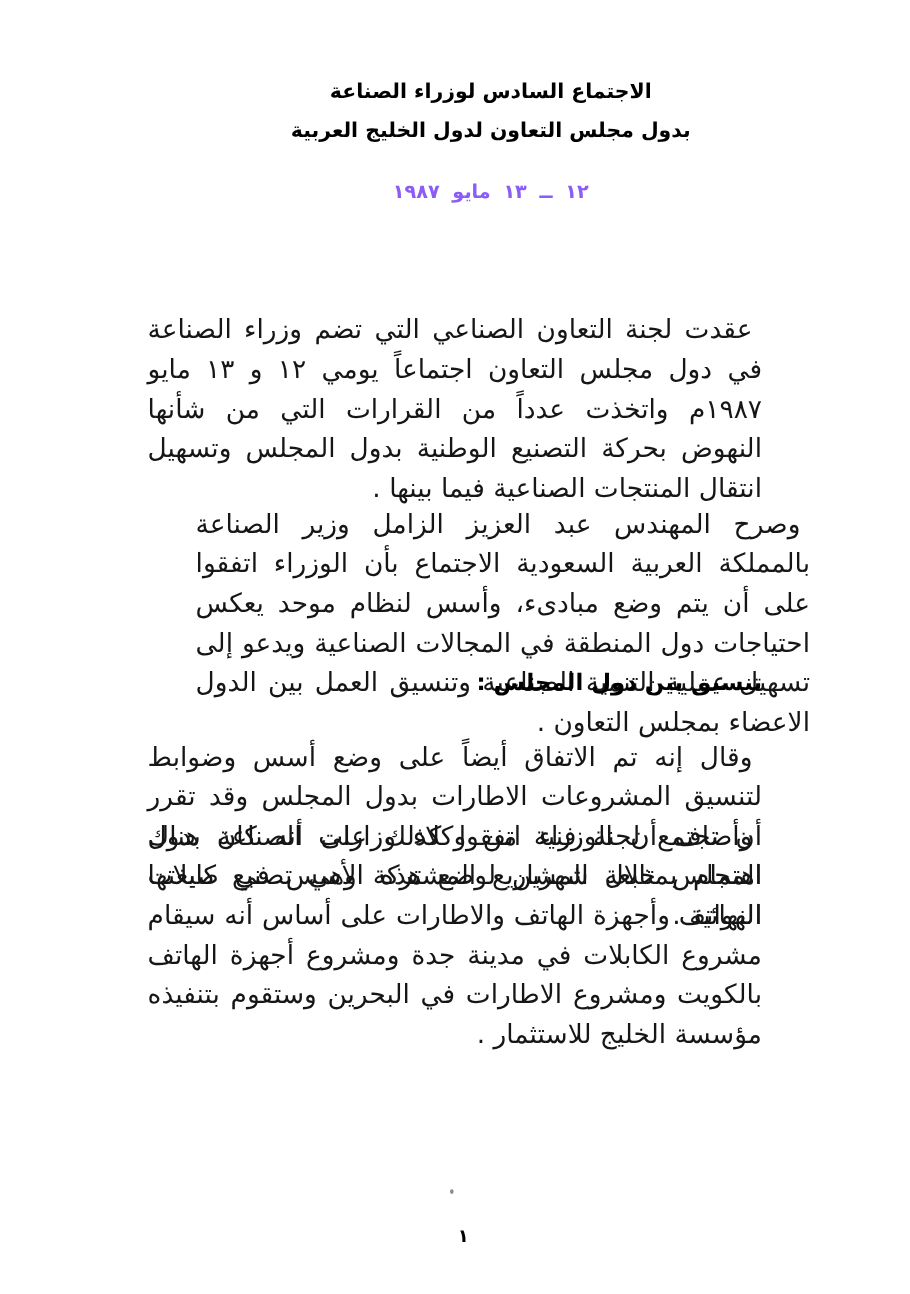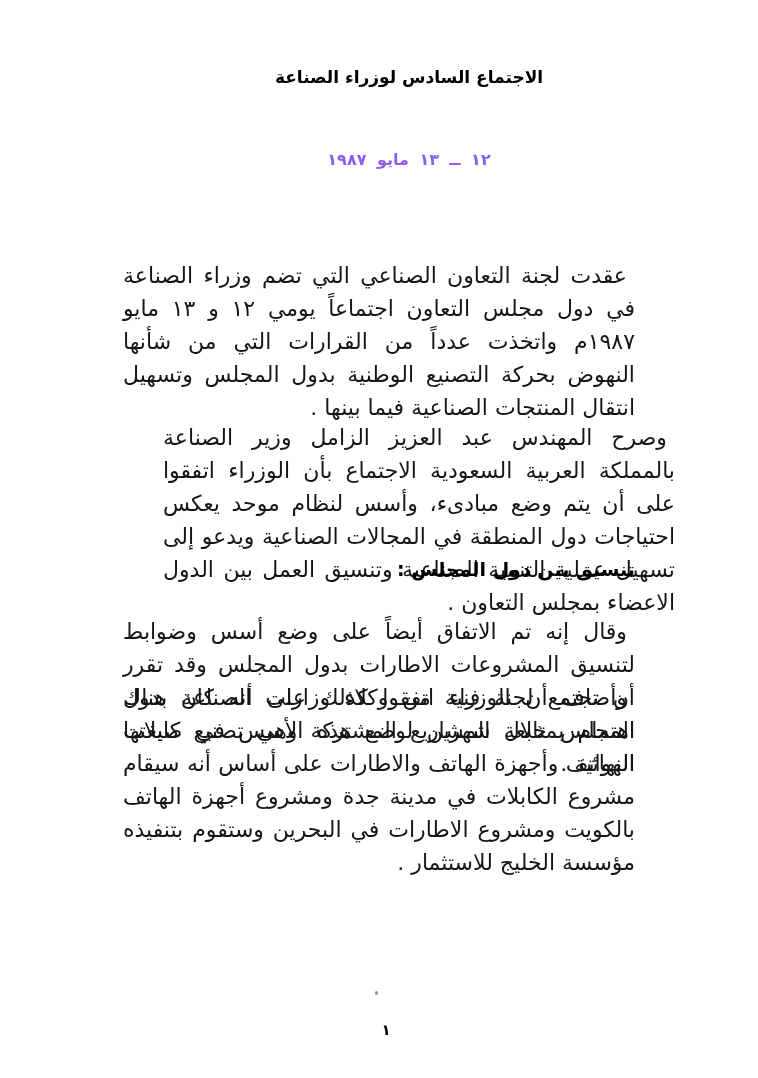--- a/index.html
+++ b/index.html
@@ -94,20 +94,21 @@
     color: #000000;
   }
 </style>
 </head>
 <body>
 
 <div class="page">
 
   <div class="abs title-line title-1">الاجتماع السادس لوزراء الصناعة</div>
 
+  <div class="abs title-line title-2">بدول مجلس التعاون لدول الخليج العربية</div>
 
   <div class="abs date-line">١٢ ــ ١٣ مايو ١٩٨٧</div>
 
   <p class="abs para para-1">عقدت لجنة التعاون الصناعي التي تضم وزراء الصناعة في دول مجلس التعاون اجتماعاً يومي ١٢ و ١٣ مايو ١٩٨٧م واتخذت عدداً من القرارات التي من شأنها النهوض بحركة التصنيع الوطنية بدول المجلس وتسهيل انتقال المنتجات الصناعية فيما بينها .</p>
 
   <p class="abs para para-2">وصرح المهندس عبد العزيز الزامل وزير الصناعة بالمملكة العربية السعودية الاجتماع بأن الوزراء اتفقوا على أن يتم وضع مبادىء، وأسس لنظام موحد يعكس احتياجات دول المنطقة في المجالات الصناعية ويدعو إلى تسهيل عملية التنمية الصناعية وتنسيق العمل بين الدول الاعضاء بمجلس التعاون .</p>
 
   <h2 class="abs section-heading">تنسيق بين دول المجلس :</h2>
 
   <p class="abs para para-3">وقال إنه تم الاتفاق أيضاً على وضع أسس وضوابط لتنسيق المشروعات الاطارات بدول المجلس وقد تقرر أن تجتمع لجنة فنية من وكلاء وزارات الصناعة بدول المجلس خلال شهرين لوضع هذه الأسس في صيغتها النهائية .</p>

